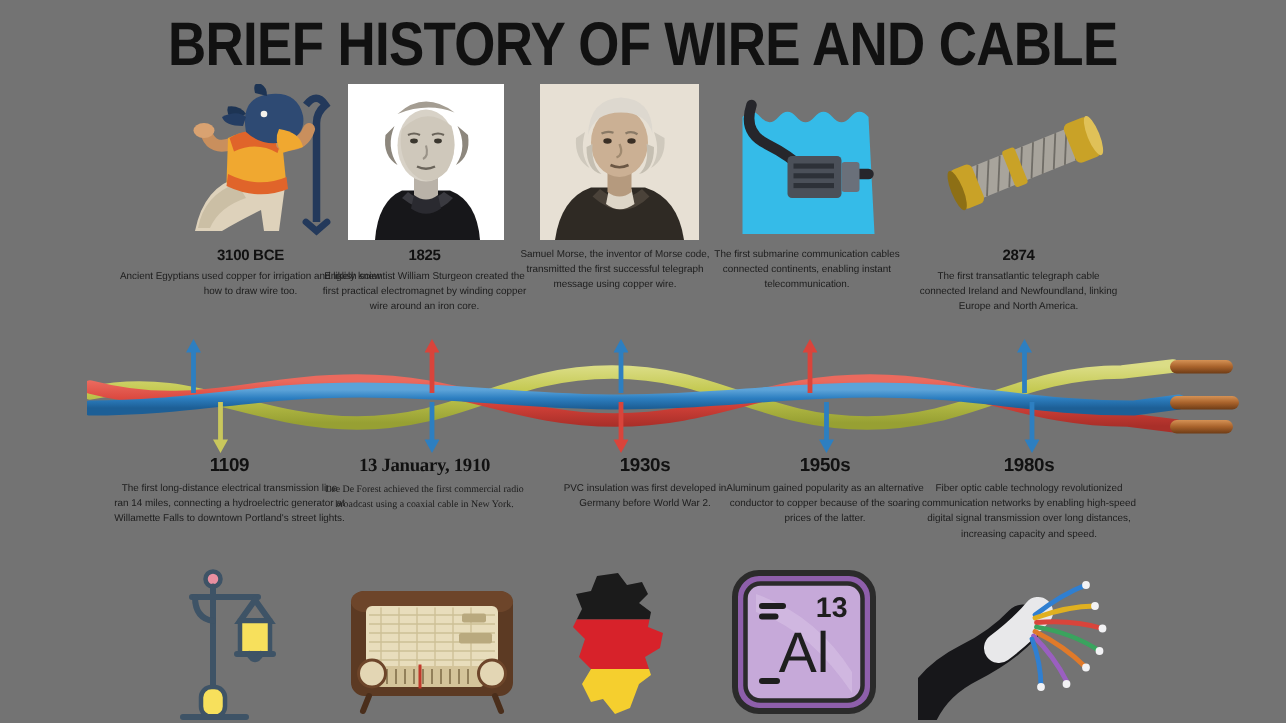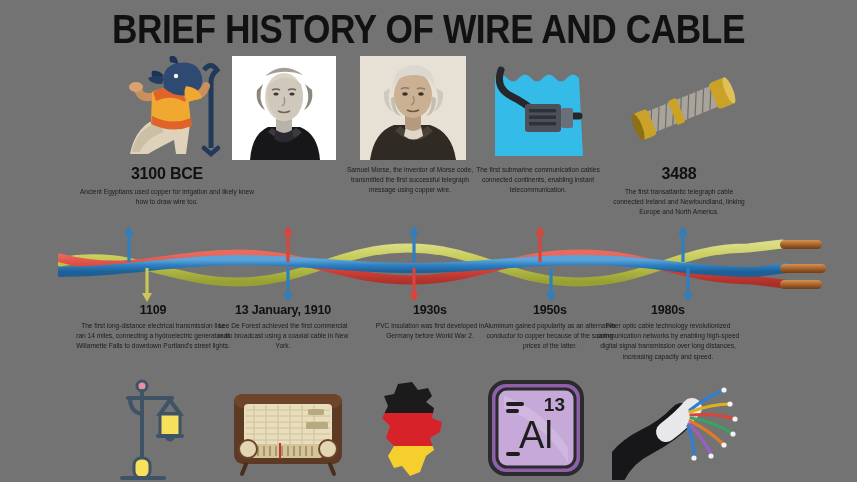--- a/index.html
+++ b/index.html
@@ -33,21 +33,21 @@
     color: #111111;
     letter-spacing: -0.2px;
     margin-bottom: 4px;
     white-space: nowrap;
   }
   .entry .desc {
     font-size: 6.6px;
     line-height: 1.55;
     color: #1c1c1c;
   }
-  .entry.top .year { font-size: 16px; }
+  .entry.top .year { font-size: 10px; }
 
   .art { position: absolute; }
 
   
   .arrow { position: absolute; width: 9px; }
   .arrow svg { display: block; }
 
   
   #wire { position: absolute; left: 58px; top: 238px; width: 790px; height: 58px; }
   
@@ -283,48 +283,52 @@
         <ellipse cx="113" cy="47" rx="4" ry="14" fill="#e0c158"></ellipse>
         <rect x="52" y="34" width="9" height="26" rx="2" fill="#c9a227"></rect>
       </g>
     </svg>
   </div>
 
   <div class="entry top" style="left:78px; top:165px; width:178px;">
     <div class="year">3100 BCE</div>
     <div class="desc">Ancient Egyptians used copper for irrigation and likely knew how to draw wire too.</div>
   </div>
+  <div class="entry top" style="left:213px; top:165px; width:140px;">
+    <div class="year">1825</div>
+    <div class="desc">English scientist William Sturgeon created the first practical electromagnet by winding copper wire around an iron core.</div>
+  </div>
   <div class="entry top" style="left:345px; top:165px; width:130px;">
     <div class="desc">Samuel Morse, the inventor of Morse code, transmitted the first successful telegraph message using copper wire.</div>
   </div>
   <div class="entry top" style="left:475px; top:165px; width:126px;">
     <div class="desc">The first submarine communication cables connected continents, enabling instant telecommunication.</div>
   </div>
   <div class="entry top" style="left:612px; top:165px; width:134px;">
-    <div class="year">3488</div>
+    <div class="year">2874</div>
     <div class="desc">The first transatlantic telegraph cable connected Ireland and Newfoundland, linking Europe and North America.</div>
   </div>
 
   <div class="entry bottom" style="left:76px; top:303px; width:154px;">
     <div class="year">1109</div>
     <div class="desc">The first long-distance electrical transmission line ran 14 miles, connecting a hydroelectric generator at Willamette Falls to downtown Portland's street lights.</div>
   </div>
-  <div class="entry bottom" style="left:212px; top:303px; width:142px;">
+  <div class="entry bottom" style="left:212px; top:303px; width:142px;font-family:Liberation Serif, serif;">
     <div class="year">13 January, 1910</div>
     <div class="desc">Lee De Forest achieved the first commercial radio broadcast using a coaxial cable in New York.</div>
   </div>
   <div class="entry bottom" style="left:362px; top:303px; width:136px;">
     <div class="year">1930s</div>
     <div class="desc">PVC insulation was first developed in Germany before World War 2.</div>
   </div>
   <div class="entry bottom" style="left:480px; top:303px; width:140px;">
     <div class="year">1950s</div>
     <div class="desc">Aluminum gained popularity as an alternative conductor to copper because of the soaring prices of the latter.</div>
   </div>
-  <div class="entry bottom" style="left:596px; top:303px; width:144px;">
+  <div class="entry bottom" style="left:614px; top:303px; width:144px;">
     <div class="year">1980s</div>
     <div class="desc">Fiber optic cable technology revolutionized communication networks by enabling high-speed digital signal transmission over long distances, increasing capacity and speed.</div>
   </div>
 
   <div class="art" style="left:98px; top:378px;">
     <svg width="120" height="104" viewBox="0 0 120 104">
 
       <path class="lamp-stroke" d="M44 20 L44 82"></path>
 
       <circle cx="44" cy="8" r="5" fill="#e98fa0" stroke="#3e5366" stroke-width="3"></circle>

